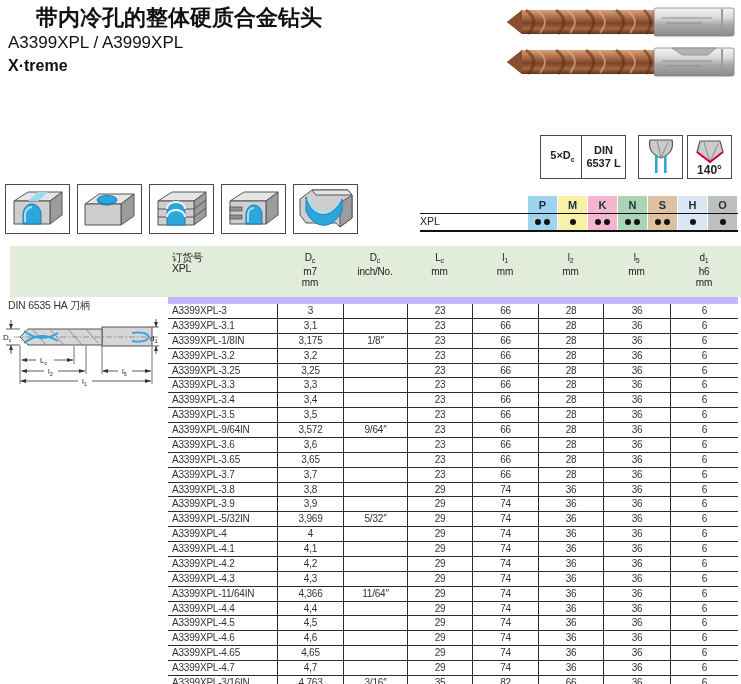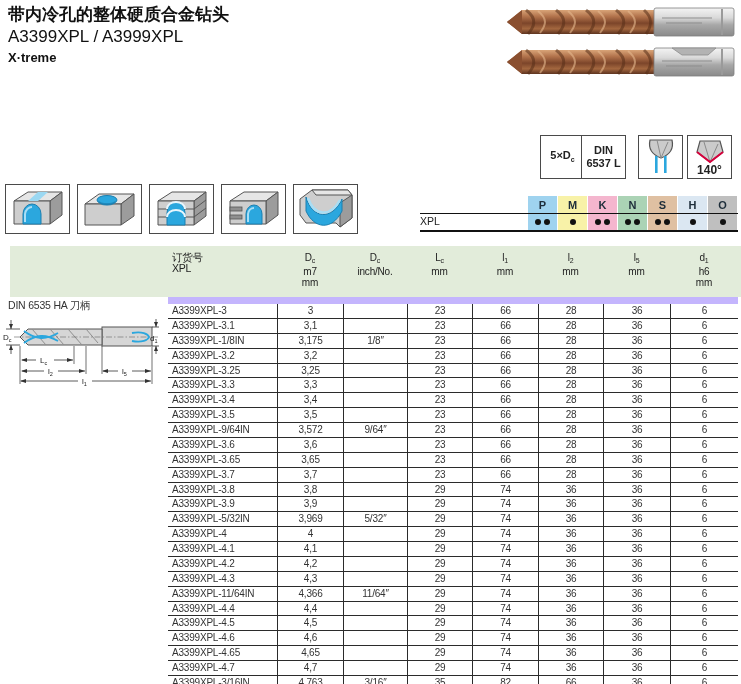--- a/index.html
+++ b/index.html
@@ -1,22 +1,22 @@
 <!DOCTYPE html>
 <html><head>
 <meta charset="utf-8">
 <style>
   html,body{margin:0;padding:0;background:#fff;}
   #page{position:relative;width:741px;height:684px;background:#fff;overflow:hidden;
         font-family:"Liberation Sans","DejaVu Sans",sans-serif;color:#222;}
   
   #titles{position:absolute;left:8px;top:4px;line-height:1.28;}
-  .t-cn{font-size:17px;font-weight:bold;color:#111;}
+  .t-cn{font-size:22px;font-weight:bold;color:#111;margin-left:28px;}
   .t-models{font-size:17px;color:#111;}
-  .t-brand{font-size:13px;font-weight:bold;color:#111;margin-top:2px;}
+  .t-brand{font-size:16px;font-weight:bold;color:#111;margin-top:2px;}
   
   #drills{position:absolute;left:504px;top:5px;width:234px;height:76px;}
   #drills svg{display:block;}
   
   .ibox{position:absolute;top:135px;width:45px;height:44px;border:1.5px solid #4a4a4a;
         background:#fff;box-sizing:border-box;display:flex;align-items:center;justify-content:center;
         flex-direction:column;text-align:center;}
   .ibox .b-txt{font-size:11px;font-weight:bold;color:#222;line-height:1.15;}
   .ibox sub{font-size:7px;}
   .angle-label{font-size:12px;font-weight:bold;color:#222;line-height:1;margin-top:-2px;}

